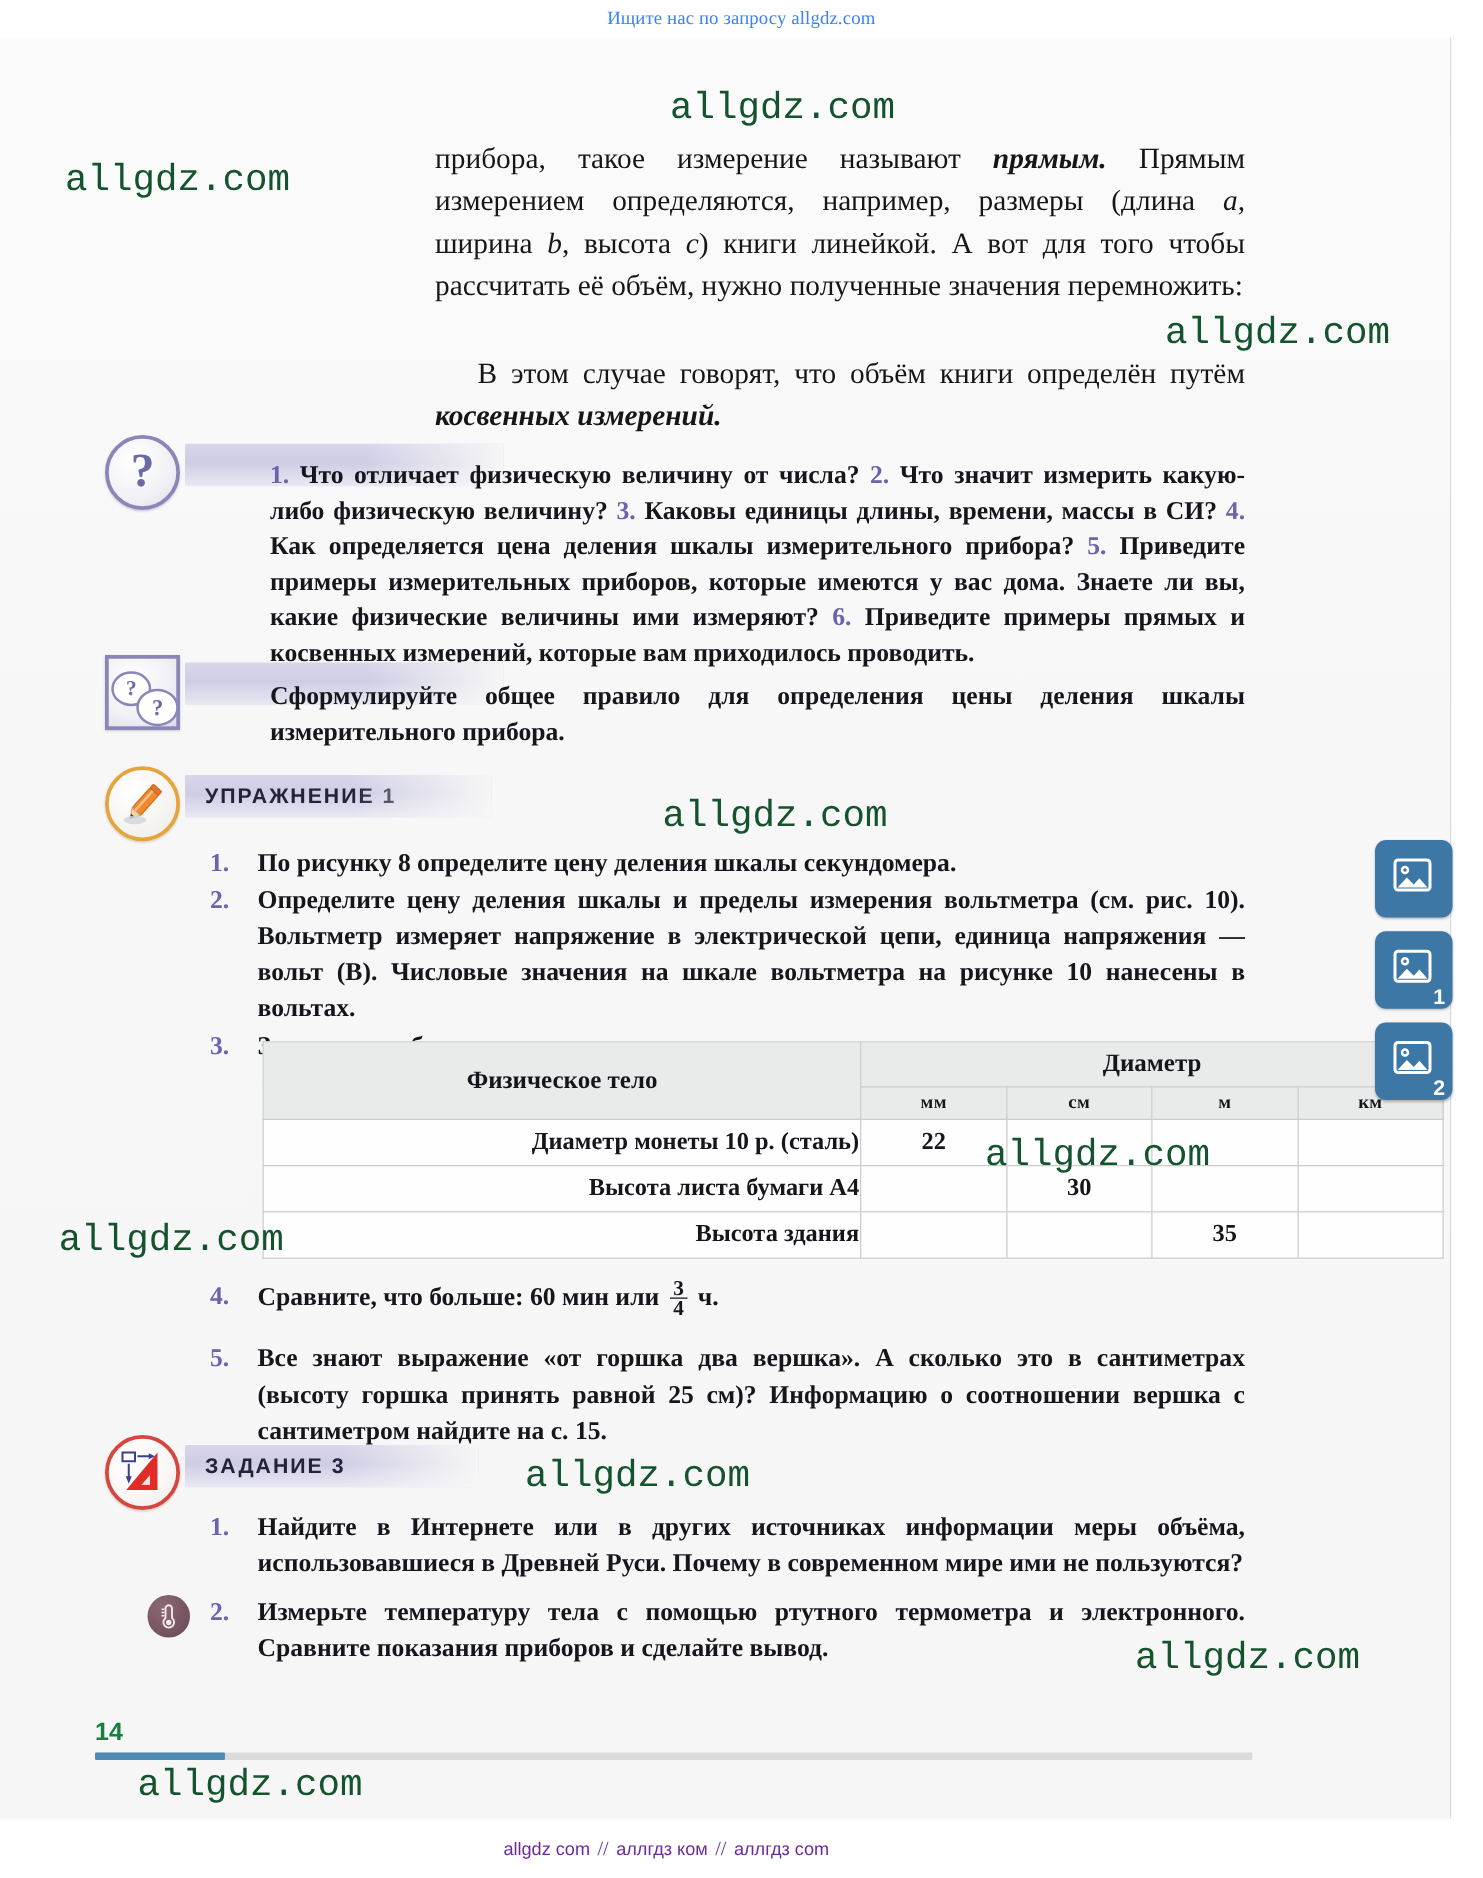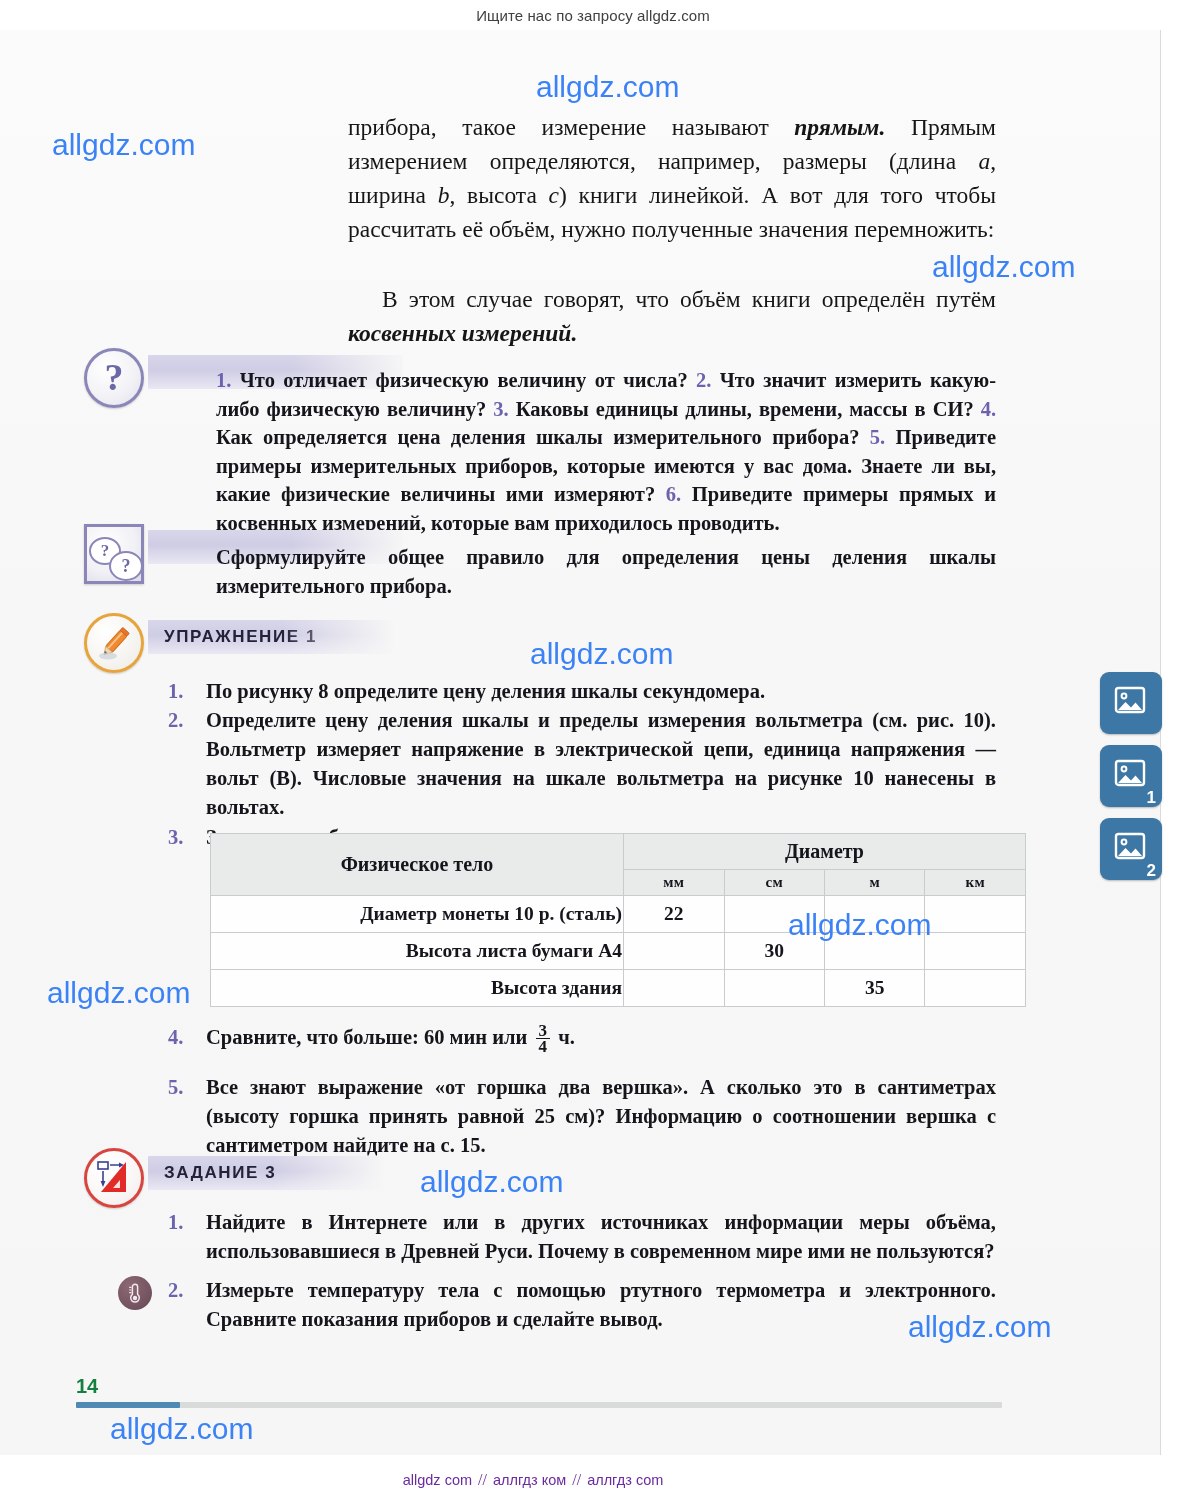--- a/index.html
+++ b/index.html
@@ -14,22 +14,22 @@
   }
 
   
   .promo-bar {
     position: absolute; left: 0; top: 0;
     width: 1186px; height: 30px;
     background: #ffffff;
     display: flex; align-items: center; justify-content: center;
   }
   .promo-text {
-    color: #404040;
-    font-family: Liberation Sans, sans-serif;
+    color: #3b82f6;
+    font-family: Liberation Serif, serif;
     font-size: 15px;
     letter-spacing: .1px;
   }
 
   
   .page-sheet {
     position: absolute; left: 0; top: 30px;
     width: 1161px; height: 1425px;
     background: linear-gradient(180deg,#fbfbfb 0%, #f7f7f7 40%, #f6f6f6 100%);
     border-right: 1px solid #d8dcdc;
@@ -213,21 +213,21 @@
     font-size: 17px;
     margin: 0 3px;
   }
   .frac .num { display: block; border-bottom: 1.6px solid #15151c; padding: 0 3px; }
   .frac .den { display: block; padding: 0 3px; }
 
   
   .data-table {
     position: absolute;
     left: 210px; top: 803px;
-    width: 816px;
+    width: 945px;
     border-collapse: collapse;
     font-family: "Liberation Serif", serif;
     background: #ffffff;
   }
   .data-table th, .data-table td {
     border: 1px solid #c9cccd;
     text-align: center;
     color: #15151c;
   }
   .data-table thead th {
@@ -283,22 +283,22 @@
   .foot-text {
     color: #6b2b9e;
     font-family: "Liberation Sans", sans-serif;
     font-size: 14.5px;
   }
   .foot-sep { color: #6b2b9e; margin: 0 6px; }
 
   
   .wm {
     position: absolute;
-    font-family: Liberation Sans, sans-serif;
-    color: #3b82f6;
+    font-family: Liberation Mono, monospace;
+    color: #14532d;
     white-space: nowrap;
     pointer-events: none;
   }
 </style>
 </head>
 <body>
 
 <div class="promo-bar">
   <span class="promo-text">Ищите нас по запросу allgdz.com</span>
 </div>

